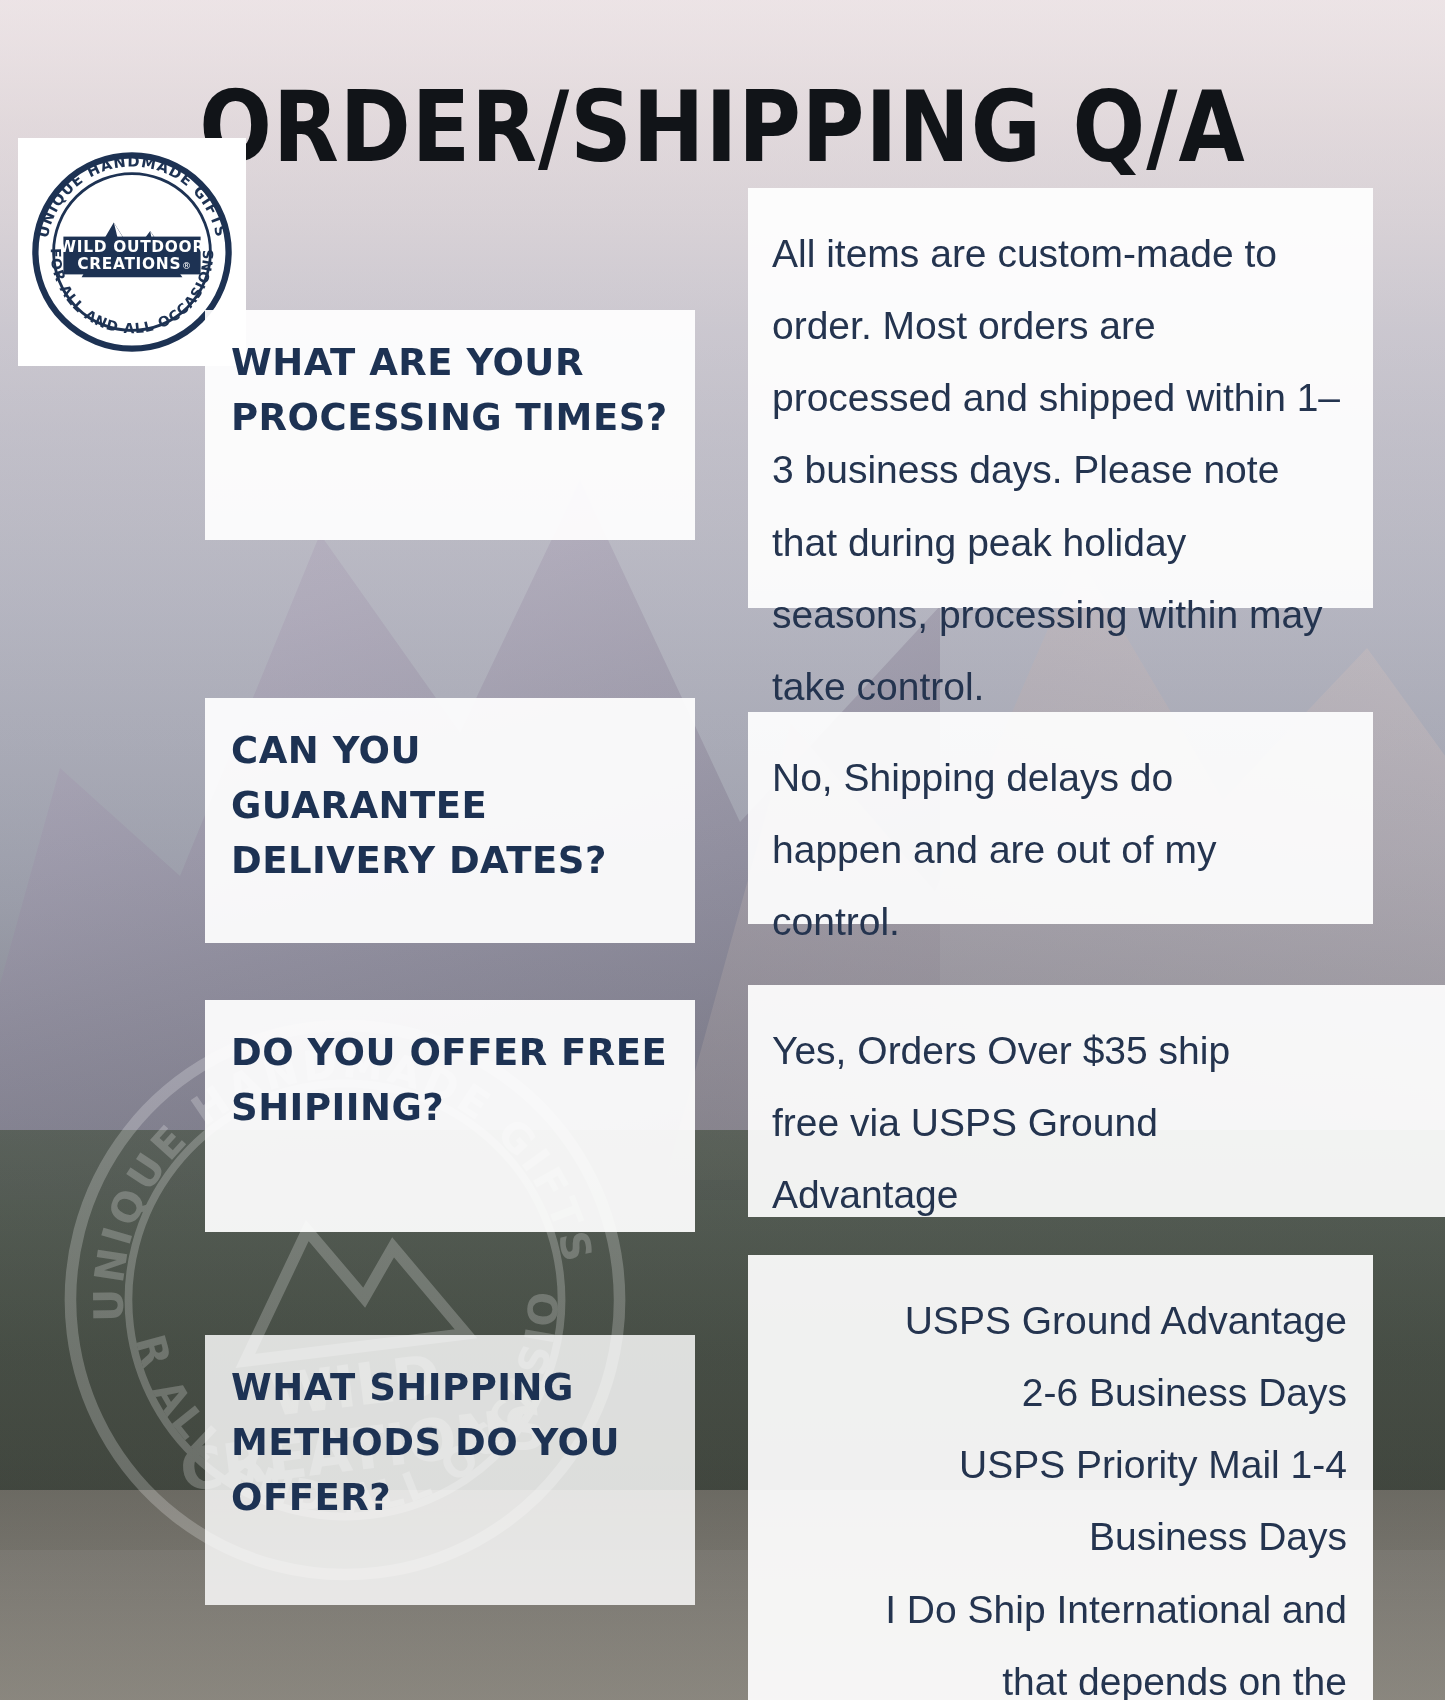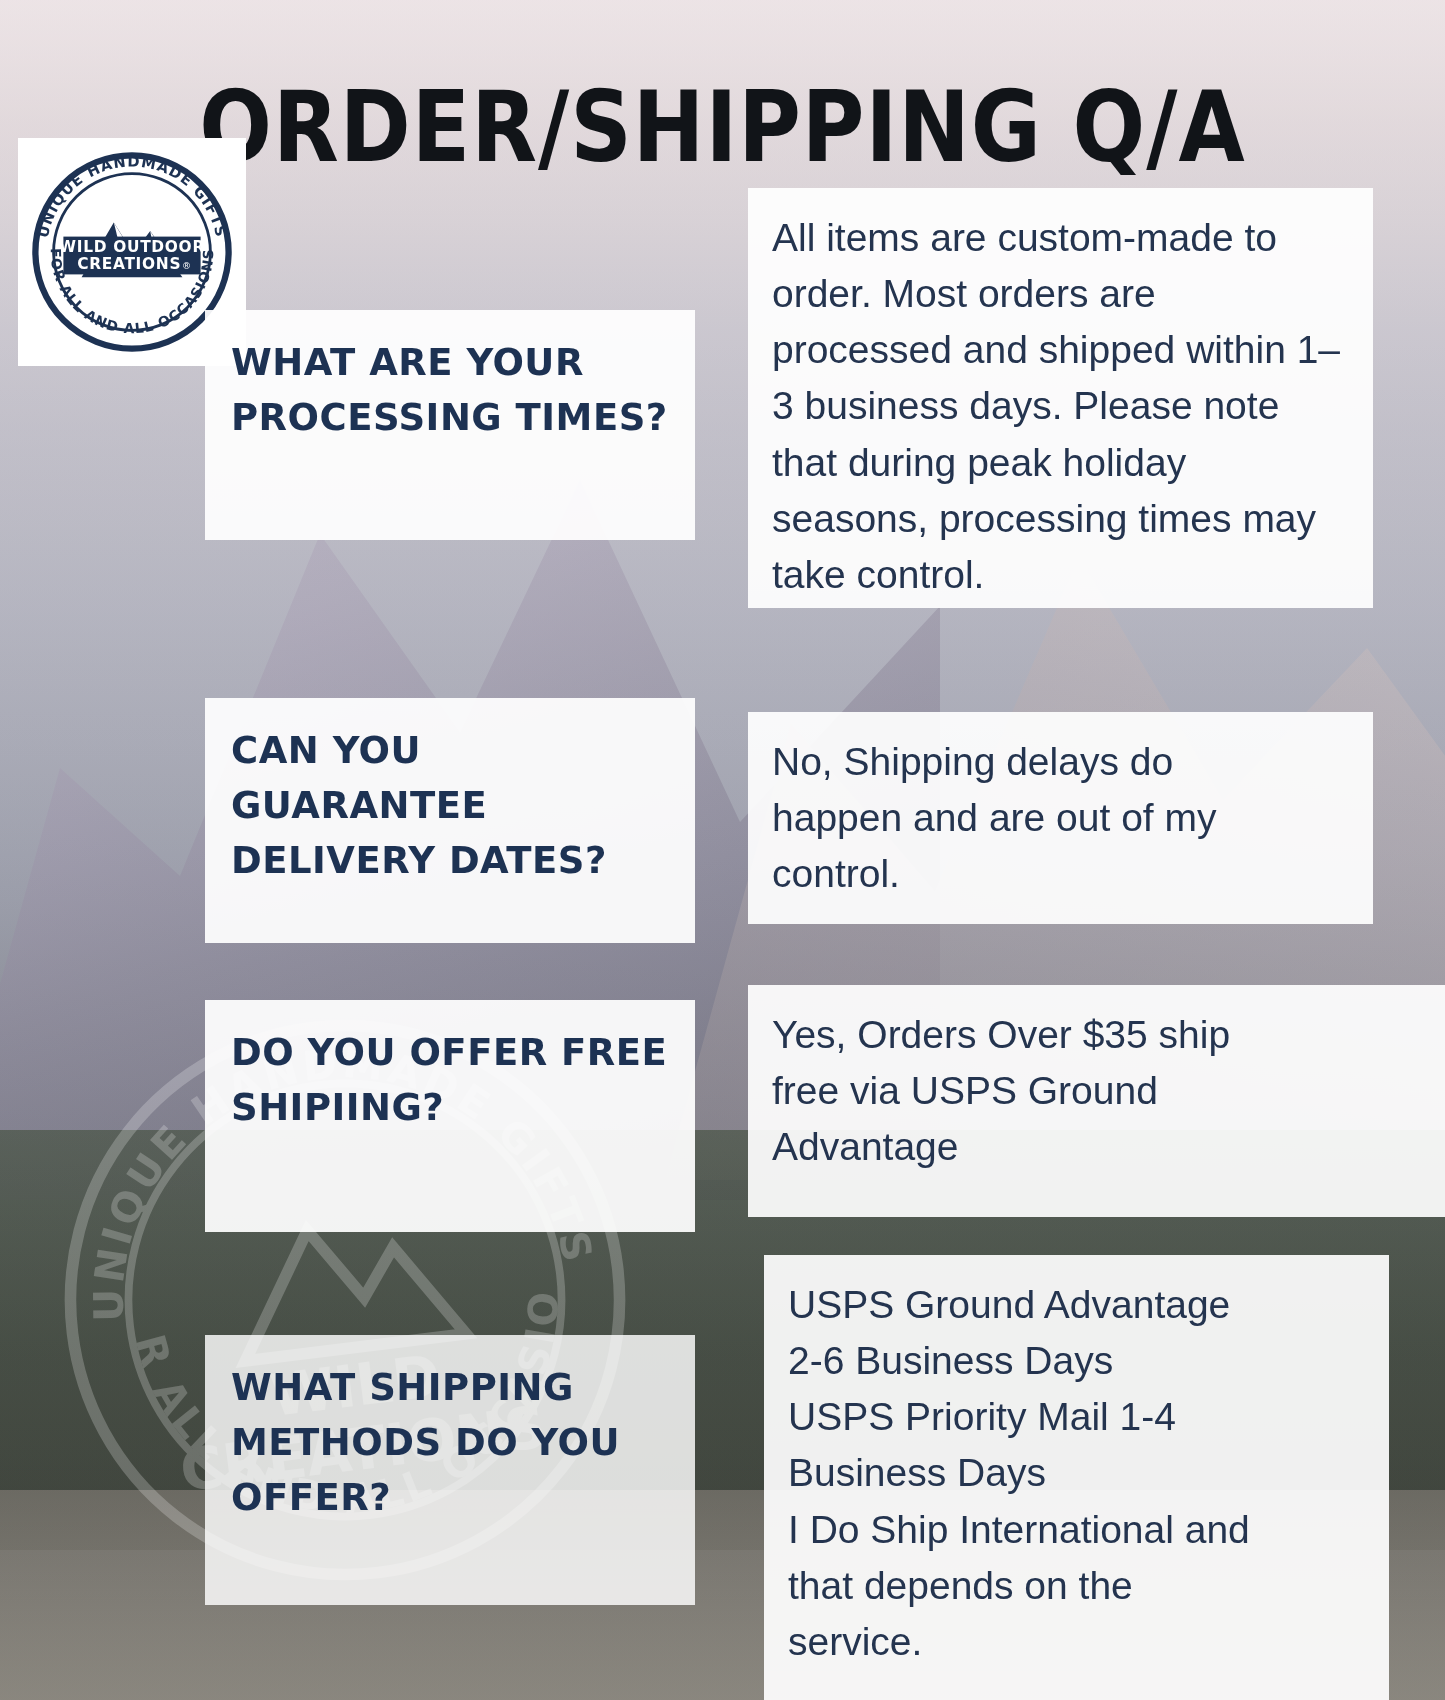--- a/index.html
+++ b/index.html
@@ -143,34 +143,34 @@
   .a-card {
     position: absolute;
     background: rgba(255,255,255,0.92);
     color: #24344f;
     font-family: "Liberation Sans", sans-serif;
     font-size: 39px;
     line-height: 1.44;
     padding: 22px 26px 22px 24px;
     box-sizing: border-box;
   }
-  .a-card .ln { display: block; }
+  .a-card .ln { display: block; margin-top: 16px; }
 
   
   #q1 { left: 205px; top: 310px;  width: 490px; height: 230px; }
   #a1 { left: 748px; top: 188px;  width: 625px; height: 420px; }
 
   #q2 { left: 205px; top: 698px;  width: 490px; height: 245px; }
   #a2 { left: 748px; top: 712px;  width: 625px; height: 212px; }
 
   #q3 { left: 205px; top: 1000px; width: 490px; height: 232px; }
   #a3 { left: 748px; top: 985px;  width: 748px; height: 232px; }
 
   #q4 { left: 205px; top: 1335px; width: 490px; height: 270px; }
-  #a4 { left: 764px; top: 1255px; width: 625px; height: 445px; }
+  #a4 { left: 748px; top: 1255px; width: 625px; height: 445px; text-align: right; }
 
   .q-card.overlay-dim { background: rgba(255,255,255,0.82); }
 </style>
 </head>
 <body>
 
 <div class="page">
 
   <div class="bg">
     <div class="bg-mountain"></div>
@@ -225,21 +225,21 @@
   <div class="q-card" id="q1">
     <span class="ln">What Are Your</span>
     <span class="ln">Processing Times?</span>
   </div>
   <div class="a-card" id="a1">
     <span class="ln">All items are custom-made to</span>
     <span class="ln">order. Most orders are</span>
     <span class="ln">processed and shipped within 1–</span>
     <span class="ln">3 business days. Please note</span>
     <span class="ln">that during peak holiday</span>
-    <span class="ln">seasons, processing times may</span>
+    <span class="ln">seasons, processing within may</span>
     <span class="ln">take control.</span>
   </div>
 
   <div class="q-card" id="q2">
     <span class="ln">Can You</span>
     <span class="ln">Guarantee</span>
     <span class="ln">Delivery Dates?</span>
   </div>
   <div class="a-card" id="a2">
     <span class="ln">No, Shipping delays do</span>

